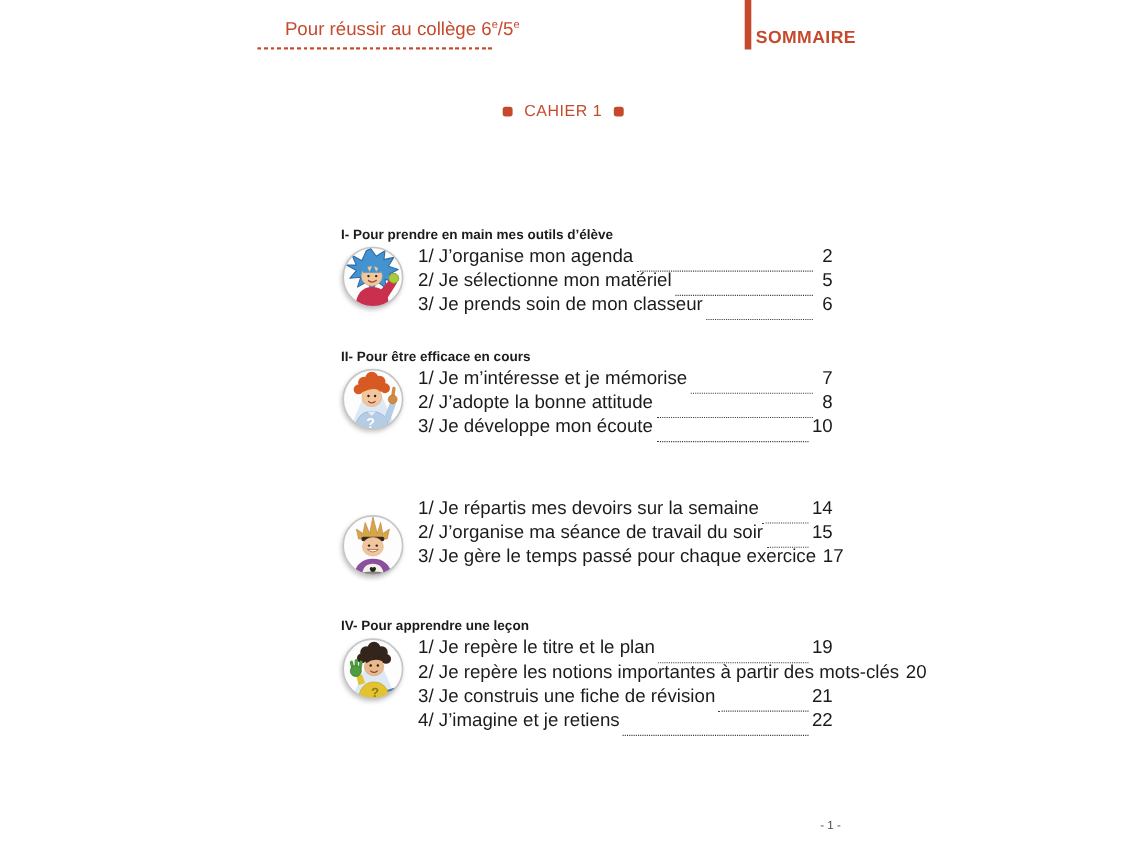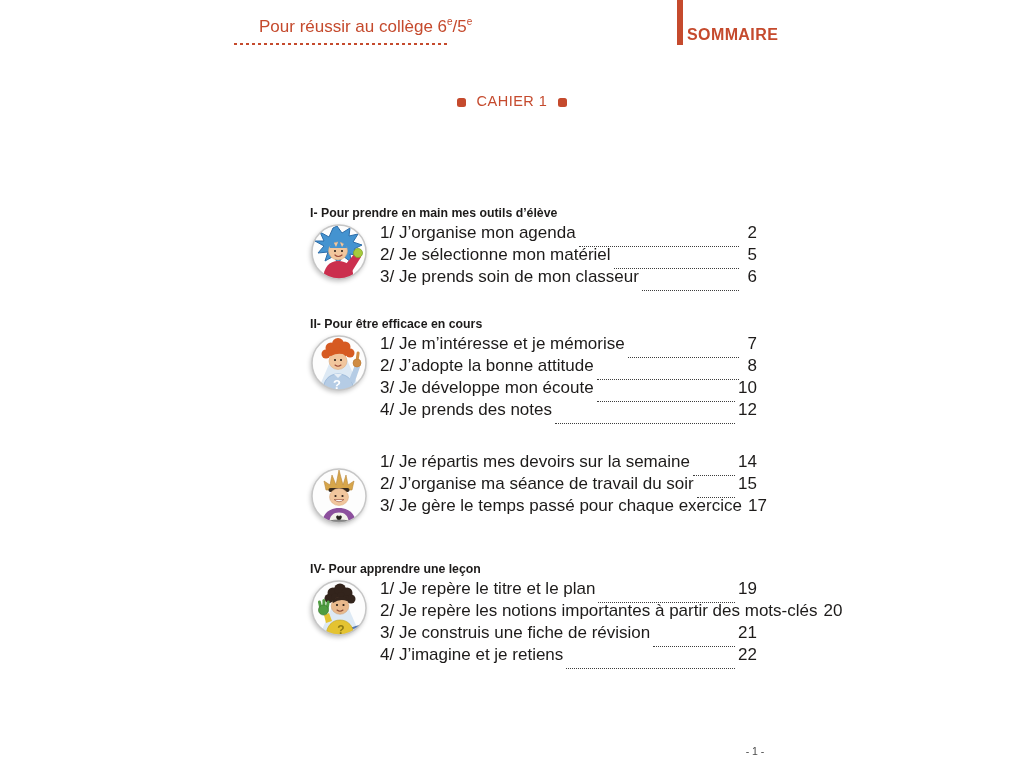--- a/index.html
+++ b/index.html
@@ -146,25 +146,20 @@
         </div>
         <div class="toc-row">
           <span class="toc-label">2/ J’adopte la bonne attitude</span>
           <span class="toc-leader"></span>
           <span class="toc-page">8</span>
         </div>
         <div class="toc-row">
           <span class="toc-label">3/ Je développe mon écoute</span>
           <span class="toc-leader"></span>
           <span class="toc-page">10</span>
-        </div>
-        <div class="toc-row">
-          <span class="toc-label">4/ Je prends des notes</span>
-          <span class="toc-leader"></span>
-          <span class="toc-page">12</span>
         </div>
       </div>
     </div>
 
     <div class="toc-section s2">
       <svg class="avatar" viewBox="0 0 58 58">
         <defs>
             <clipPath id="clipC">
               <circle cx="29" cy="29" r="27"></circle>
             </clipPath>

